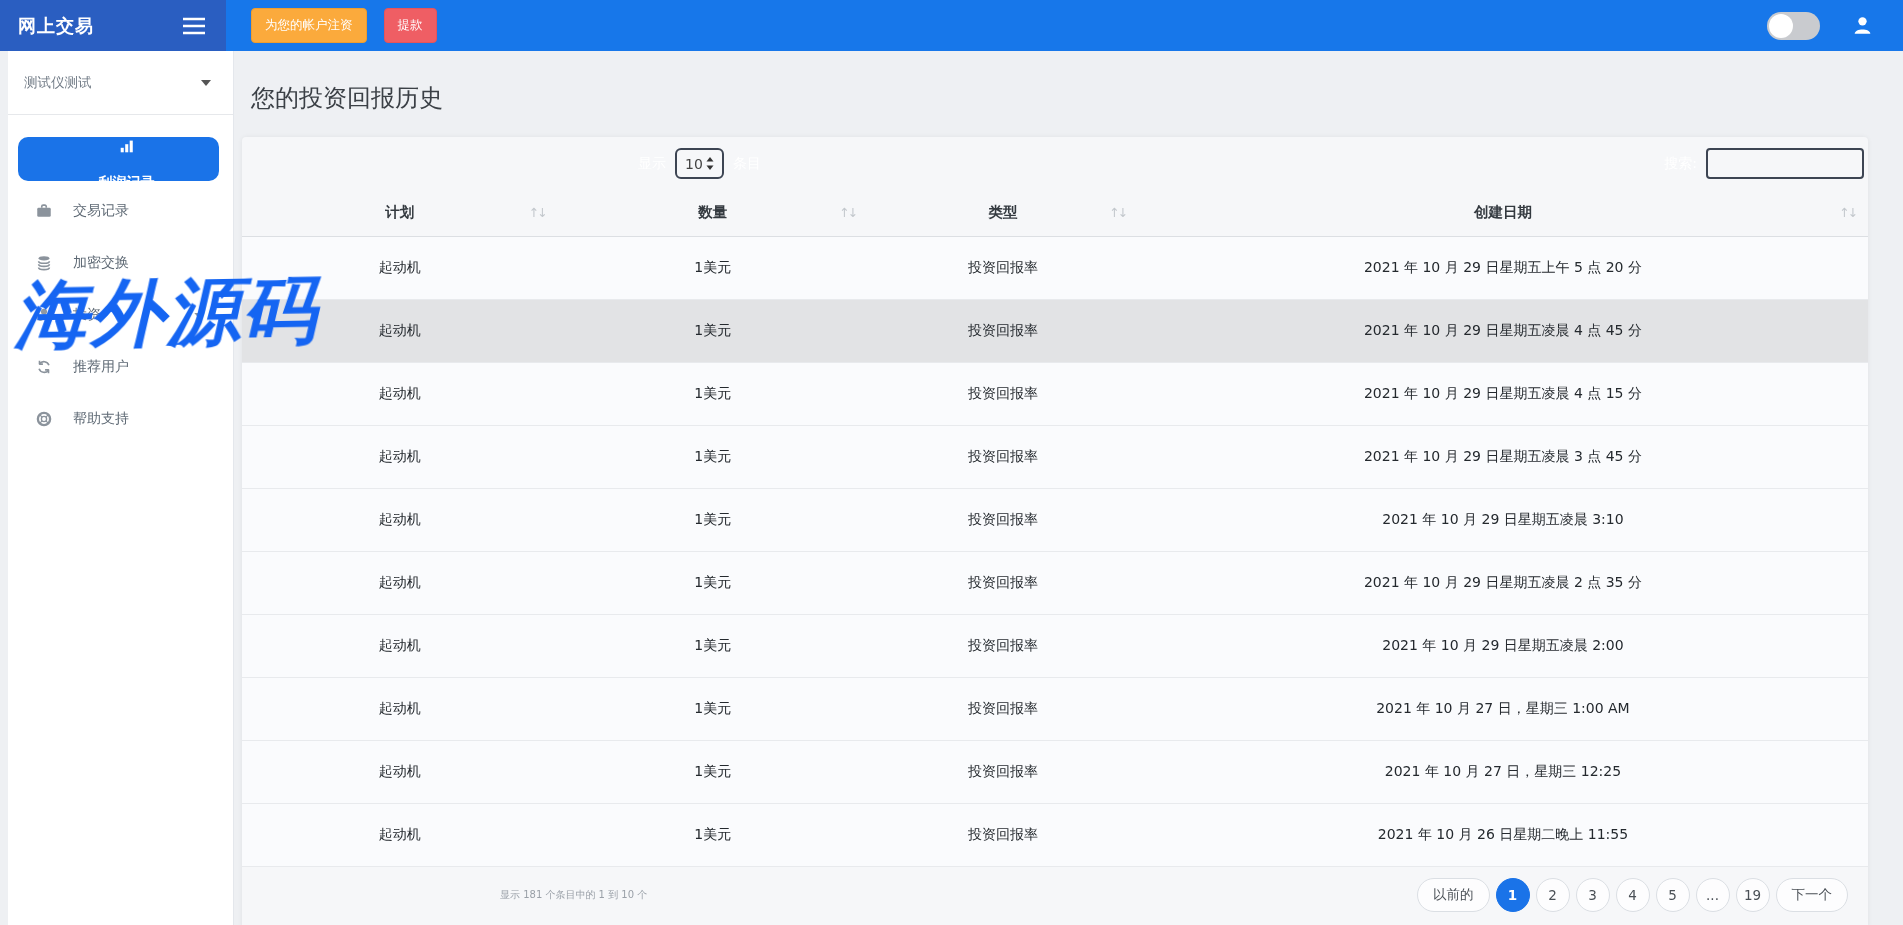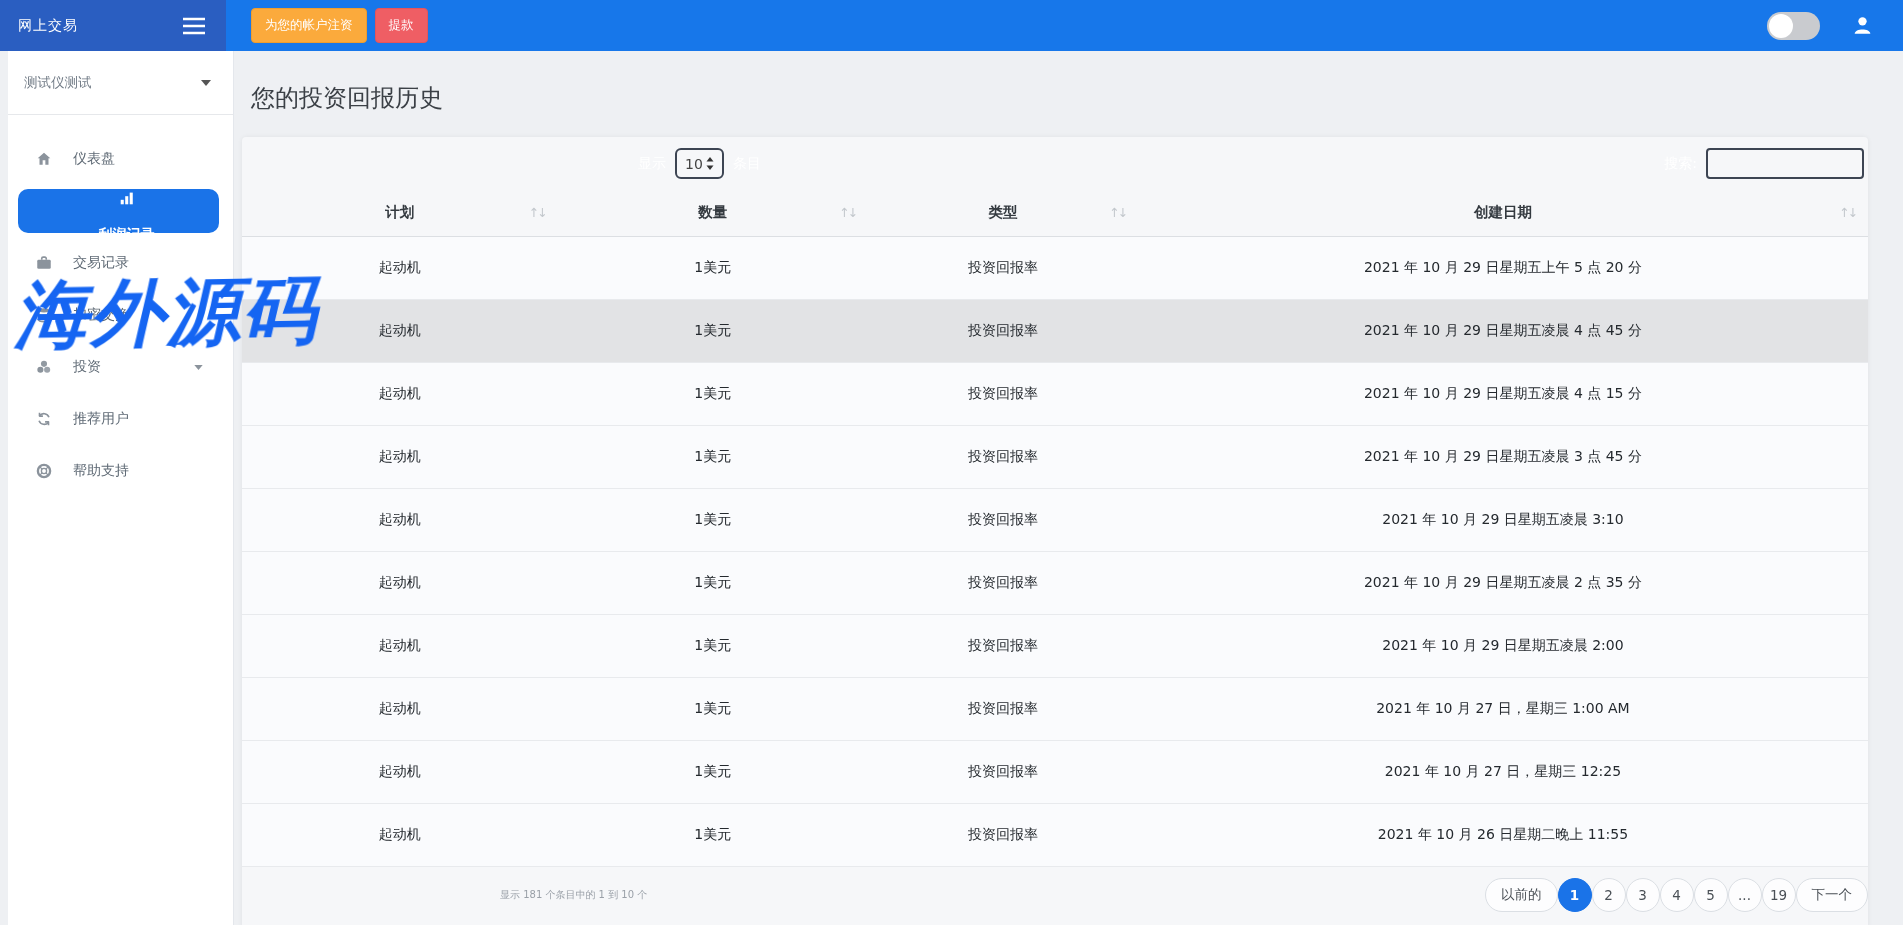--- a/index.html
+++ b/index.html
@@ -3,24 +3,24 @@
 <meta charset="utf-8">
 <style>
   * { margin:0; padding:0; box-sizing:border-box; }
   html,body { width:1903px; height:925px; overflow:hidden;
     font-family:"DejaVu Sans","Liberation Sans",sans-serif; background:#eef0f3; }
 
   
   header { position:fixed; top:0; left:0; width:1903px; height:51px; display:flex; z-index:10; }
   .brand { width:226px; background:var(--brand,#2a5ec1); color:#fff; display:flex;
     align-items:center; justify-content:space-between; padding:0 20px 0 18px; }
-  .brand-title { font-size:14px; font-weight:normal; letter-spacing:1px; }
+  .brand-title { font-size:18px; font-weight:bold; letter-spacing:1px; }
   .hamburger { cursor:pointer; display:flex; align-items:center; }
   .nav-rest { flex:1; background:var(--navbar,#1777ea); display:flex; align-items:center;
-    padding-left:25px; gap:8px; }
+    padding-left:25px; gap:17px; }
   .btn { border-radius:4px; font-size:12.5px; color:#fff; padding:8px 13px; cursor:pointer; }
   .btn-orange { background:var(--deposit,#fbaa3c); border:1px solid #ef9d2d; }
   .btn-red { background:var(--withdraw,#ef5e64); border:1px solid #e6545a; }
   .nav-right { margin-left:auto; display:flex; align-items:center; gap:30px; padding-right:28px; }
   .toggle { width:53px; height:28px; border-radius:14px; background:#c9cbcf; position:relative; cursor:pointer; }
   .toggle .knob { position:absolute; left:2px; top:2px; width:24px; height:24px; border-radius:50%; background:#fff; }
 
   
   aside { position:fixed; top:51px; left:8px; width:226px; bottom:0; background:#fff;
     border-right:1px solid #e4e7ec; z-index:5; }
@@ -57,21 +57,21 @@
     border-bottom:1px solid #dcdfe3; position:relative; cursor:pointer; }
   th .sort { position:absolute; right:12px; top:50%; transform:translateY(-50%);
     color:#c3c8cd; font-size:12.5px; letter-spacing:-2px; font-weight:normal; }
   col.c1{width:19.4%} col.c2{width:19.1%} col.c3{width:16.6%} col.c4{width:44.9%}
   tbody td { height:63px; text-align:center; font-size:14px; color:#24292e;
     border-bottom:1px solid #e8eaed; background:#fafbfd; }
   tbody tr.hl td { background:#e2e3e5; }
 
   .tfoot { position:relative; height:58px; }
   .info { position:absolute; left:258px; top:21px; font-size:10px; color:#9aa0a8; }
-  .pagination { position:absolute; right:0; top:11px; display:flex; align-items:flex-end; }
+  .pagination { position:absolute; right:20px; top:11px; display:flex; align-items:flex-end; gap:6px; }
   .page-pill { height:34px; min-width:34px; border-radius:17px; border:1px solid #dbdfe4;
     background:#fdfdfe; color:#4a5056; font-size:13.5px; display:flex; align-items:center;
     justify-content:center; padding:0 5px; cursor:pointer; }
   .page-pill.wide { padding:0 15px; }
   .page-pill.active { background:var(--accent,#1a73e8); border-color:var(--accent,#1a73e8);
     color:#fff; font-weight:bold; }
 
   .watermark { position:fixed; left:14px; top:264px; font-size:74px; font-weight:800;
     font-style:italic; letter-spacing:2px; white-space:nowrap; z-index:40;
     transform:rotate(-1deg); pointer-events:none;
@@ -109,28 +109,20 @@
 <aside>
   <div class="account">
     <span>测试仪测试</span>
     <span class="side-caret">
       <svg width="10" height="6" viewBox="0 0 10 6">
           <path d="M0 0 h10 l-5 6 z" fill="currentColor"></path>
         </svg>
     </span>
   </div>
   <nav class="side-nav" id="side-items">
-      <div class="side-item">
-        <span class="side-icon">
-          <svg viewBox="0 0 20 20" width="18" height="18">
-            <path d="M10 3 L17 9.2 H15 V16.5 H11.5 V11.5 H8.5 V16.5 H5 V9.2 H3 Z" fill="currentColor"></path>
-          </svg>
-        </span>
-        <span>仪表盘</span>
-      </div>
       <div class="side-item active">
         <span class="side-icon">
           <svg viewBox="0 0 20 20" width="18" height="18">
             <rect x="3" y="12" width="3.4" height="5" fill="currentColor"></rect>
             <rect x="8" y="8" width="3.4" height="9" fill="currentColor"></rect>
             <rect x="13" y="4" width="3.4" height="13" fill="currentColor"></rect>
           </svg>
         </span>
         <span>利润记录</span>
       </div>

